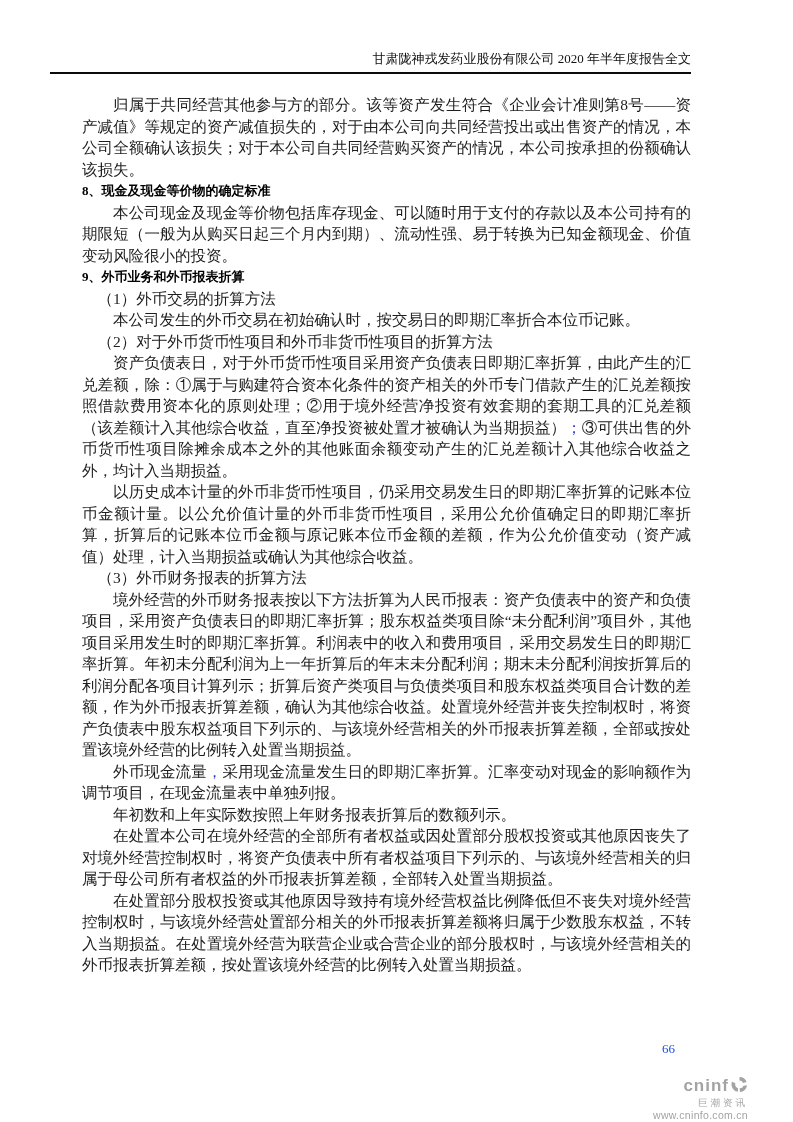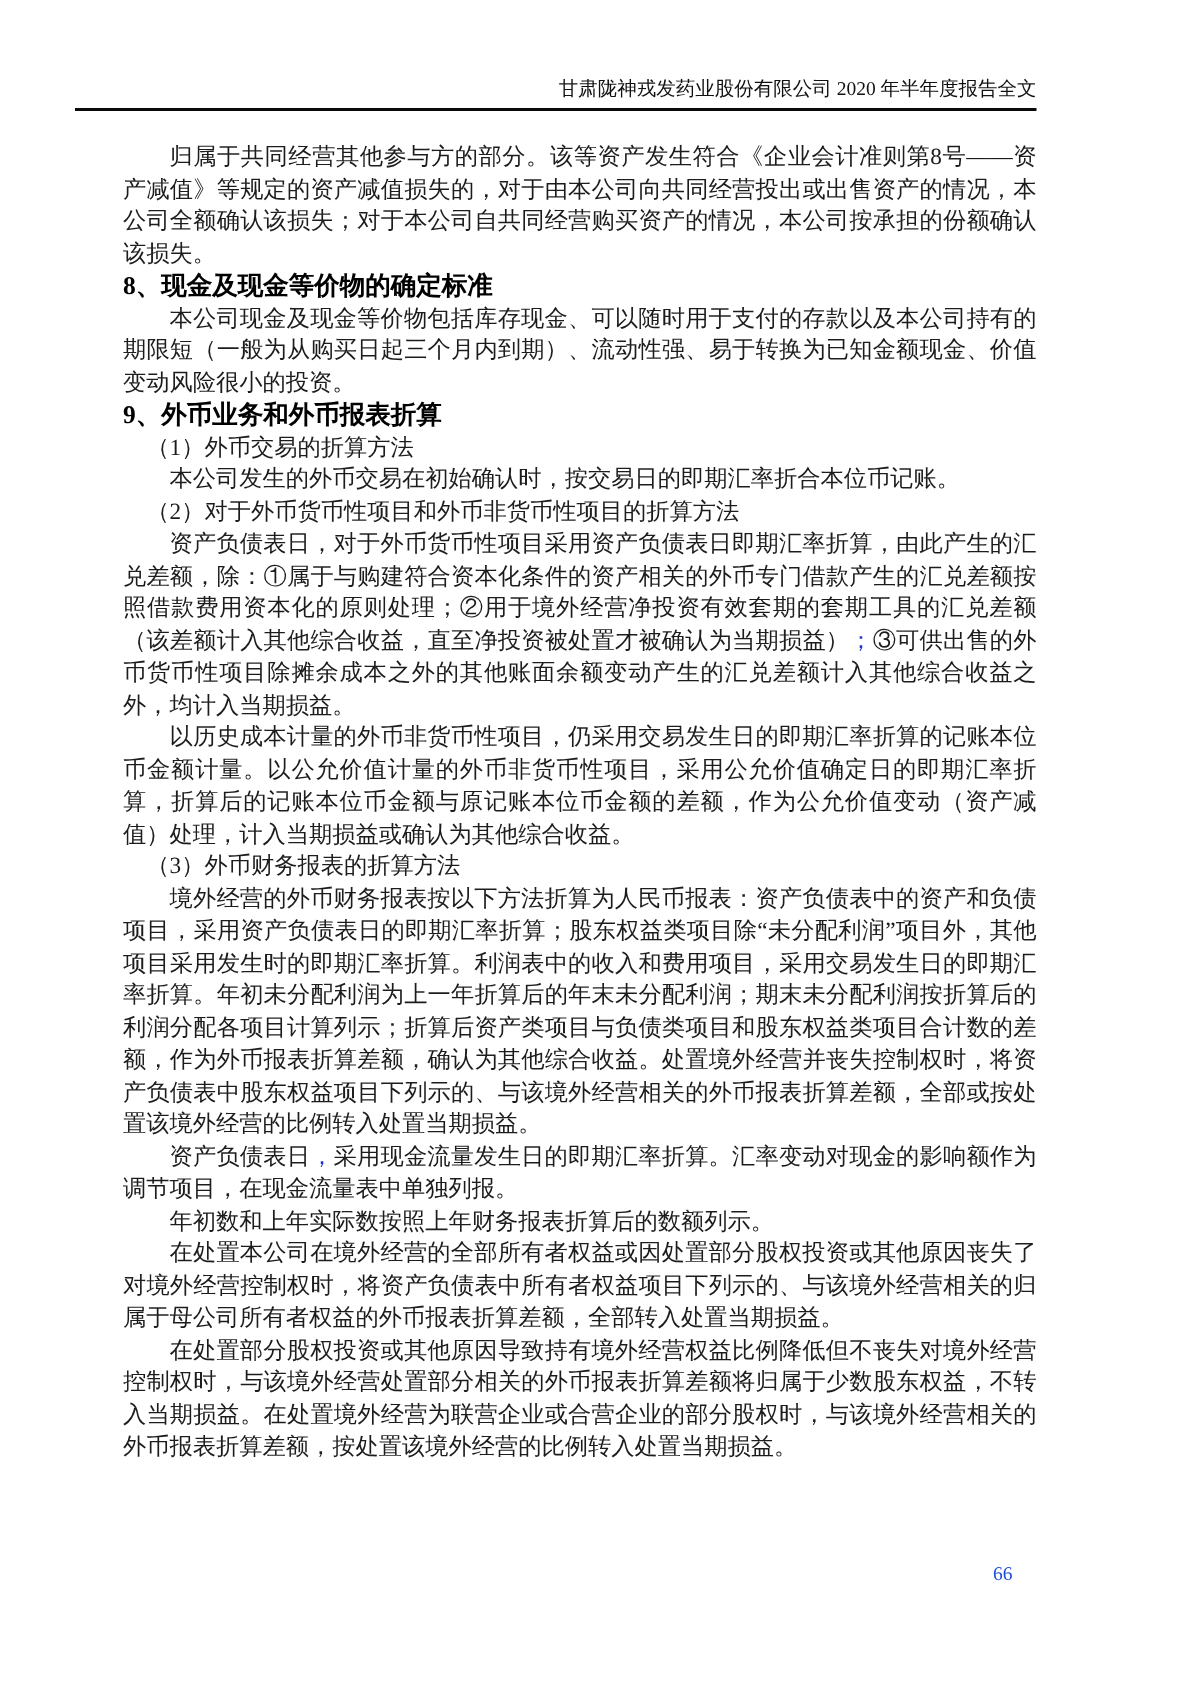--- a/index.html
+++ b/index.html
@@ -45,21 +45,21 @@
   .content p {
     margin: 0;
   }
   .para {
     text-indent: 2em;
   }
   .sub {
     text-indent: 1em;
   }
   .sec {
-    font-size: 17px;
+    font-size: 13px;
     font-weight: bold;
     color: #000;
     margin: 20px 0 24px 0;
     text-indent: 0;
   }
   .blue-punct {
     color: #2233cc;
   }
   
   .page-number {
@@ -132,27 +132,43 @@
       <span>资产负债表日，对于外币货币性项目采用资产负债表日即期汇率折算，由此产生的汇兑差额，除：①属于与购建符合资本化条件的资产相关的外币专门借款产生的汇兑差额按照借款费用资本化的原则处理；②用于境外经营净投资有效套期的套期工具的汇兑差额（该差额计入其他综合收益，直至净投资被处置才被确认为当期损益）</span><span class="blue-punct">；</span><span>③可供出售的外币货币性项目除摊余成本之外的其他账面余额变动产生的汇兑差额计入其他综合收益之外，均计入当期损益。</span>
     </p>
 
     <p class="para">以历史成本计量的外币非货币性项目，仍采用交易发生日的即期汇率折算的记账本位币金额计量。以公允价值计量的外币非货币性项目，采用公允价值确定日的即期汇率折算，折算后的记账本位币金额与原记账本位币金额的差额，作为公允价值变动（资产减值）处理，计入当期损益或确认为其他综合收益。</p>
 
     <p class="sub">（3）外币财务报表的折算方法</p>
 
     <p class="para">境外经营的外币财务报表按以下方法折算为人民币报表：资产负债表中的资产和负债项目，采用资产负债表日的即期汇率折算；股东权益类项目除“未分配利润”项目外，其他项目采用发生时的即期汇率折算。利润表中的收入和费用项目，采用交易发生日的即期汇率折算。年初未分配利润为上一年折算后的年末未分配利润；期末未分配利润按折算后的利润分配各项目计算列示；折算后资产类项目与负债类项目和股东权益类项目合计数的差额，作为外币报表折算差额，确认为其他综合收益。处置境外经营并丧失控制权时，将资产负债表中股东权益项目下列示的、与该境外经营相关的外币报表折算差额，全部或按处置该境外经营的比例转入处置当期损益。</p>
 
     <p class="para">
-      <span>资产负债表日</span><span class="blue-punct">，</span><span>采用现金流量发生日的即期汇率折算。汇率变动对现金的影响额作为调节项目，在现金流量表中单独列报。</span>
+      <span>外币现金流量</span><span class="blue-punct">，</span><span>采用现金流量发生日的即期汇率折算。汇率变动对现金的影响额作为调节项目，在现金流量表中单独列报。</span>
     </p>
 
     <p class="para">年初数和上年实际数按照上年财务报表折算后的数额列示。</p>
 
     <p class="para">在处置本公司在境外经营的全部所有者权益或因处置部分股权投资或其他原因丧失了对境外经营控制权时，将资产负债表中所有者权益项目下列示的、与该境外经营相关的归属于母公司所有者权益的外币报表折算差额，全部转入处置当期损益。</p>
 
     <p class="para">在处置部分股权投资或其他原因导致持有境外经营权益比例降低但不丧失对境外经营控制权时，与该境外经营处置部分相关的外币报表折算差额将归属于少数股东权益，不转入当期损益。在处置境外经营为联营企业或合营企业的部分股权时，与该境外经营相关的外币报表折算差额，按处置该境外经营的比例转入处置当期损益。</p>
 
   </div>
 
   <div class="page-number">66</div>
 
+  <div class="logo">
+    <div class="logo-top">
+      <span class="logo-name">cninf</span>
+      <span class="logo-swirl">
+        <svg width="17" height="17" viewBox="0 0 20 20" aria-hidden="true">
+          <g fill="#a3a3a3">
+            <path d="M10 1.2 a8.8 8.8 0 0 1 8.3 5.9 l-4.1 1.2 a4.5 4.5 0 0 0 -4.2 -2.9 z"></path>
+            <path d="M18.8 10.8 a8.8 8.8 0 0 1 -8.3 8 l-0.3 -4.3 a4.5 4.5 0 0 0 4.5 -3 z"></path>
+            <path d="M8 18.6 a8.8 8.8 0 0 1 -6.8 -11.8 l4 1.6 a4.5 4.5 0 0 0 3.1 5.9 z"></path>
+          </g>
+        </svg>
+      </span>
+    </div>
+    <div class="logo-cn">巨潮资讯</div>
+    <div class="logo-url">www.cninfo.com.cn</div>
+  </div>
 
 </div>
 
 </body></html>

